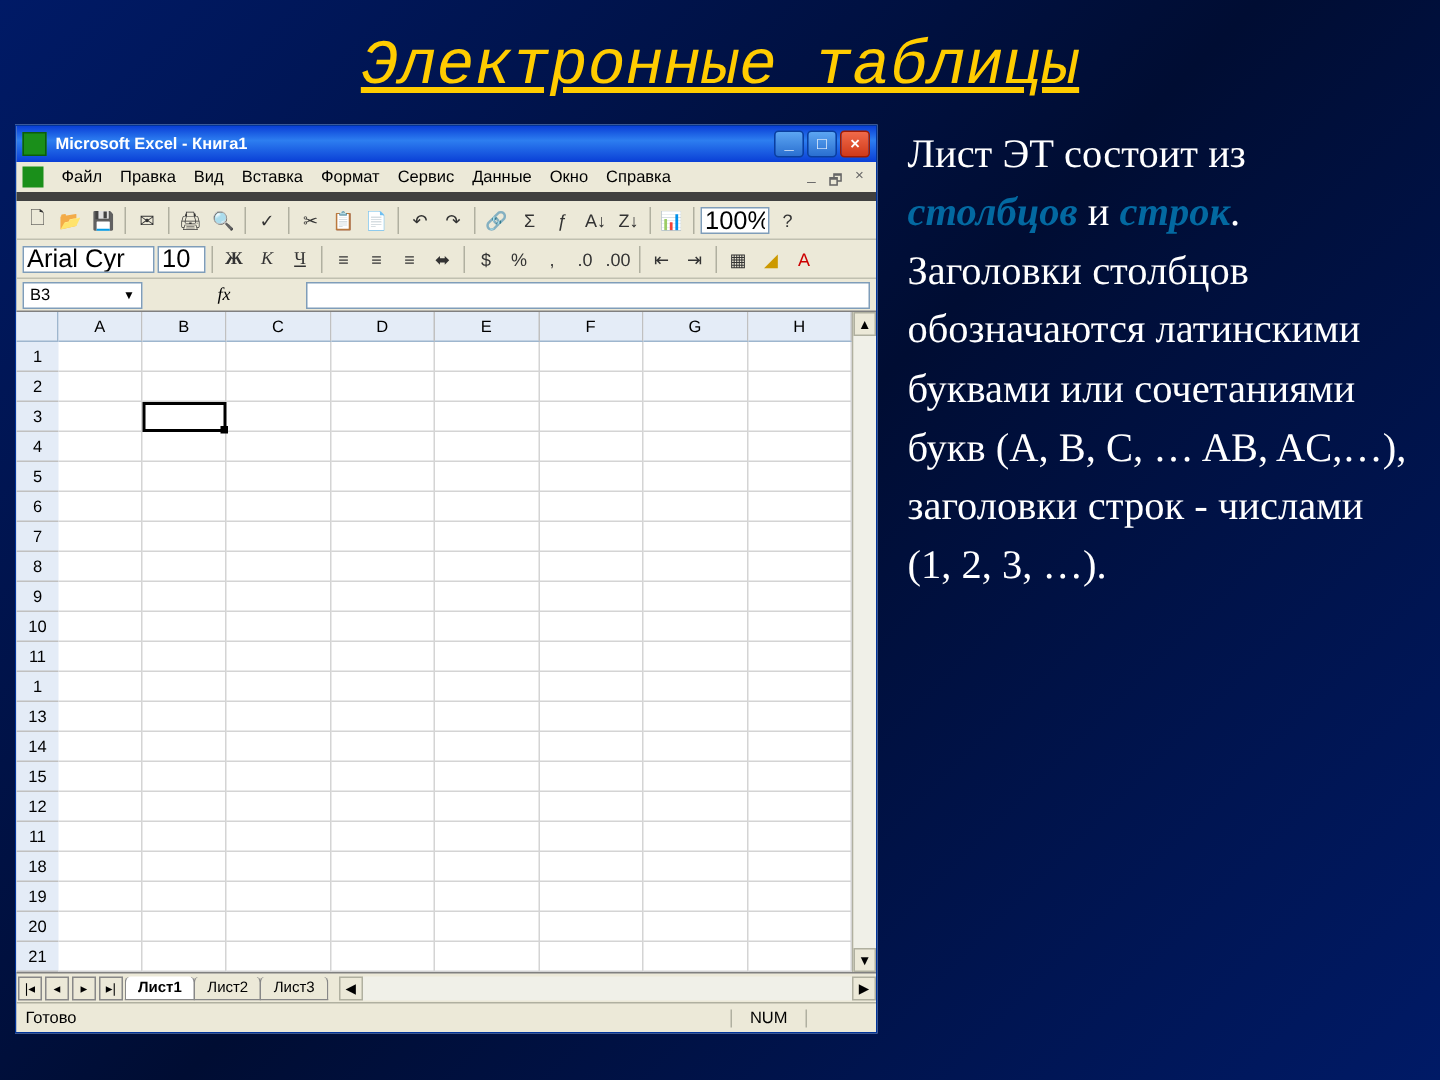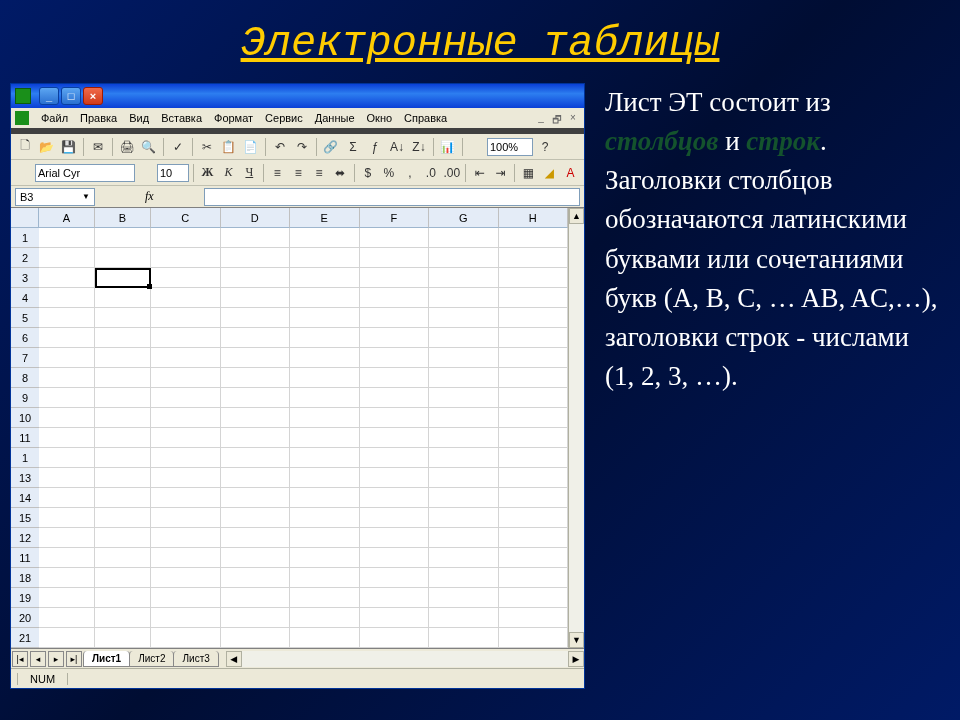--- a/index.html
+++ b/index.html
@@ -57,21 +57,21 @@
     padding: 2px 4px; gap: 2px; border-bottom: 1px solid #c0c0b0;
     height: 26px;
   }
   .tb-btn {
     width: 20px; height: 20px;
     display: flex; align-items: center; justify-content: center;
     font-size: 12px; color: #333; cursor: pointer;
     border: 1px solid transparent;
   }
   .tb-sep { width:1px; height:18px; background:#b0b0a0; margin:0 2px;}
-  .tb-select { height:18px; font-size:11px; border:1px solid #7f9db9; background:#fff; padding:0 2px;margin-left:20px;}
+  .tb-select { height:18px; font-size:17px; border:1px solid #7f9db9; background:#fff; padding:0 2px;}
   .fmt-row { height:26px;}
   .fmt-btn { font-weight: bold; font-family: "Times New Roman", serif; }
   .fmt-btn.i { font-style: italic; font-weight:normal;}
   .fmt-btn.u { text-decoration: underline; font-weight:normal;}
   .namebox-row {
     display:flex; align-items:center; background:#ece9d8;
     padding:2px 4px; border-bottom:1px solid #808080; height:22px;gap:44px;
   }
   .namebox {
     width:80px; height:18px; background:#fff; border:1px solid #7f9db9;
@@ -118,34 +118,35 @@
   .statusbar { display:flex; height:20px; background:#ece9d8;
                border-top:1px solid #b0b0a0; font-size:11px; align-items:center;
                padding:0 6px;}
   .statusbar .stat-left { flex:1;}
   .statusbar .stat-num { padding:0 12px; border-left:1px solid #b0b0a0; border-right:1px solid #b0b0a0;}
 
   .side-text {
     flex:1; color:#fff; font-family:"Times New Roman", serif;
     font-size: 27px; padding: 0 12px 0 20px; line-height:1.45;
   }
-  .side-text .hl { color:#14532d; font-weight:bold; font-style:italic;}
+  .side-text .hl { color:#0369a1; font-weight:bold; font-style:italic;}
 
   .colw-a { width:58px;} .colw-b { width:58px;} .colw-other { width:72px;}
 </style>
 </head>
 <body>
 
 <div class="slide-title">Электронные таблицы</div>
 
 <div class="content-row">
 
   <div class="excel-window">
     <div class="titlebar">
       <span class="appicon"></span>
+      <span class="title-text">Microsoft Excel - Книга1</span>
       <span class="winbtn">_</span>
       <span class="winbtn">□</span>
       <span class="winbtn close">×</span>
     </div>
 
     <div class="menubar">
       <span class="mini-icon"></span>
       <span class="menu-item">Файл</span>
       <span class="menu-item">Правка</span>
       <span class="menu-item">Вид</span>
@@ -186,21 +187,21 @@
       <span class="tb-btn">A↓</span>
       <span class="tb-btn">Z↓</span>
       <span class="tb-sep"></span>
       <span class="tb-btn">📊</span>
       <span class="tb-sep"></span>
       <input class="tb-select" style="width: 46px;" value="100%">
       <span class="tb-btn">?</span>
     </div>
 
     <div class="toolbar fmt-row">
-      <input class="tb-select" style="width: 100px;" value="Arial Cyr">
+      <input class="tb-select" style="width: 88px;" value="Arial Cyr">
       <input class="tb-select" style="width: 32px;" value="10">
       <span class="tb-sep"></span>
       <span class="tb-btn fmt-btn">Ж</span>
       <span class="tb-btn fmt-btn i">К</span>
       <span class="tb-btn fmt-btn u">Ч</span>
       <span class="tb-sep"></span>
       <span class="tb-btn">≡</span>
       <span class="tb-btn">≡</span>
       <span class="tb-btn">≡</span>
       <span class="tb-btn">⬌</span>
@@ -495,20 +496,21 @@
       <span class="sheet-tab inactive"><span>Лист2</span></span>
       <span class="sheet-tab inactive"><span>Лист3</span></span>
       <div class="hscroll">
         <div class="sb-btn">◀</div>
         <div class="sb-track"></div>
         <div class="sb-btn">▶</div>
       </div>
     </div>
 
     <div class="statusbar">
+      <span class="stat-left">Готово</span>
       <span class="stat-num">NUM</span>
       <span style="width:40px"></span>
     </div>
   </div>
 
   <div class="side-text">
     <span>Лист ЭТ состоит из </span><span class="hl">столбцов</span><span> и </span><span class="hl">строк</span><span>. Заголовки столбцов обозначаются латинскими буквами или сочетаниями букв (A, B, C, … AB, AC,…), заголовки строк  - числами (1, 2, 3, …).</span>
   </div>
 </div>
 

